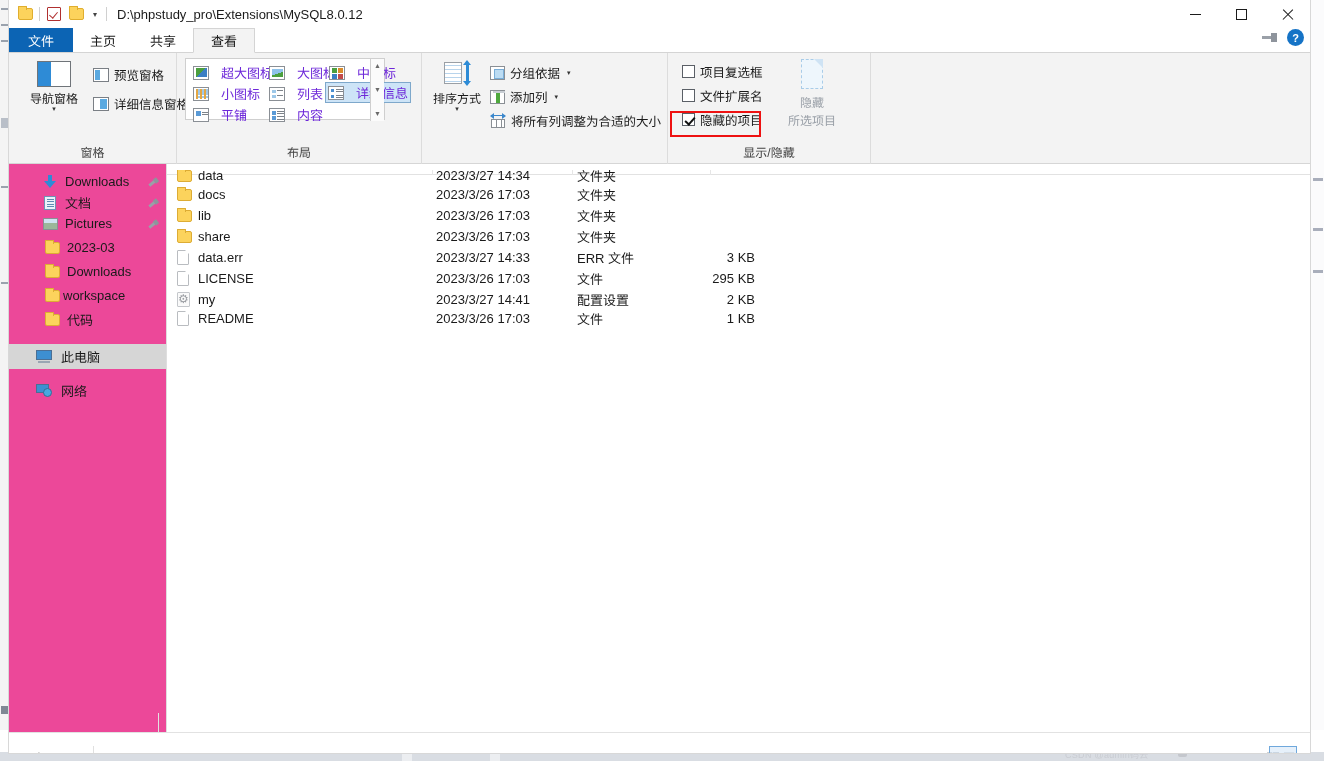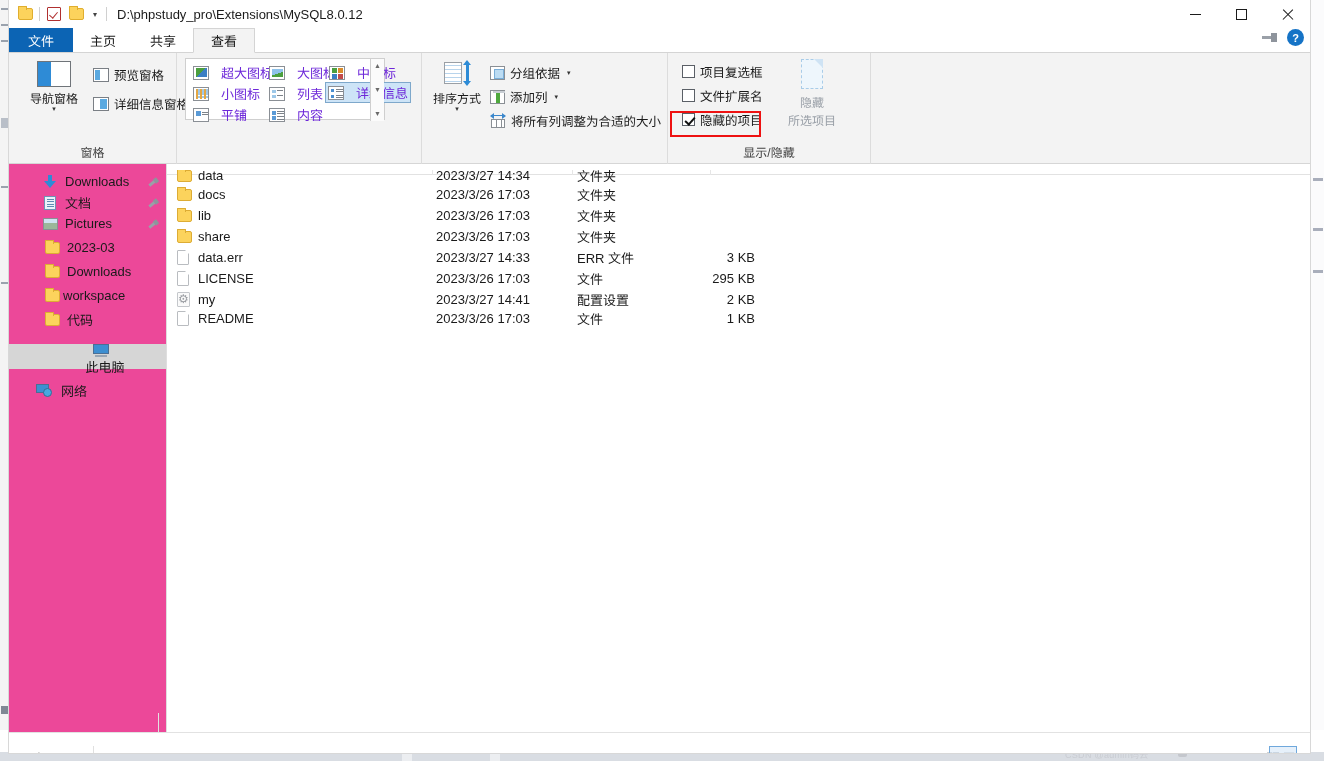--- a/index.html
+++ b/index.html
@@ -358,21 +358,21 @@
   
   .body { position: relative; height: 568px; display: flex; overflow: hidden; }
   .navpane {
     width: 158px; height: 100%; background: #ec4899;
     border-right: 1px solid #dedede; position: relative; overflow: hidden;
   }
   .nav-item {
     height: 21px; display: flex; align-items: center; position: relative;
     font-size: 13px; color: #1a1a1a; cursor: default; white-space: nowrap;
   }
-  .nav-item.sel { background: #d6d6d6; flex-direction: column; }
+  .nav-item.sel { background: #d6d6d6; }
   .nav-ico { width: 18px; display: flex; justify-content: center; flex: none; }
   .pin-small {
     position: absolute; right: 8px; top: 6px; width: 10px; height: 10px;
   }
   .pin-small::before {
     content: ""; position: absolute; left: 0; top: 4px; width: 10px; height: 2.5px;
     background: #9aa0a8; transform: rotate(-40deg);
   }
   .pin-small::after {
     content: ""; position: absolute; left: 6px; top: 0.5px; width: 4px; height: 5px;
@@ -652,20 +652,21 @@
                 </span>
               <span>内容</span>
             </div>
             <div class="scroll-col">
               <div>▲</div>
               <div>▼</div>
               <div>▼</div>
             </div>
           </div>
         </div>
+        <div class="rgroup-label">布局</div>
       </div>
 
       <div class="rgroup" style="width:246px">
         <div class="rgroup-body">
           <div class="big-btn" style="left:7px; top:8px; width:56px;">
             <span class="ic ic-sort">
                 <span class="doc"></span>
                 <span class="arr"></span>
               </span>
             <span class="lbl">排序方式</span>

